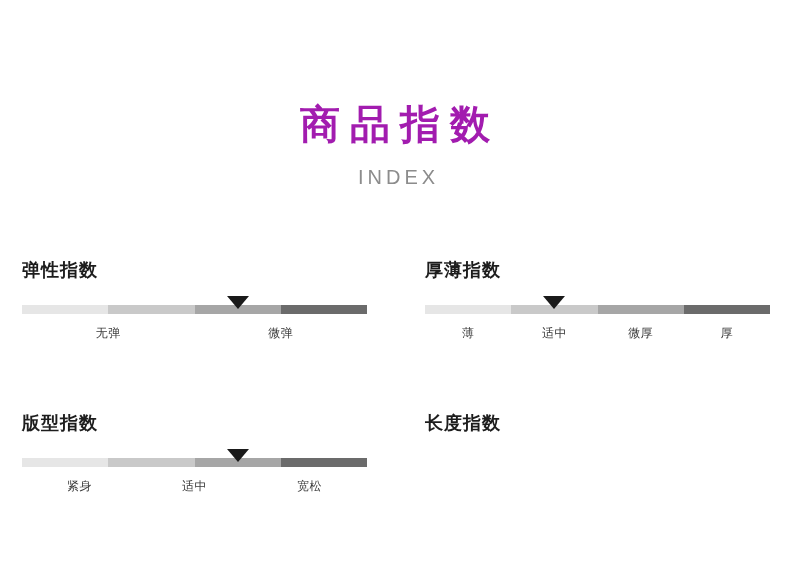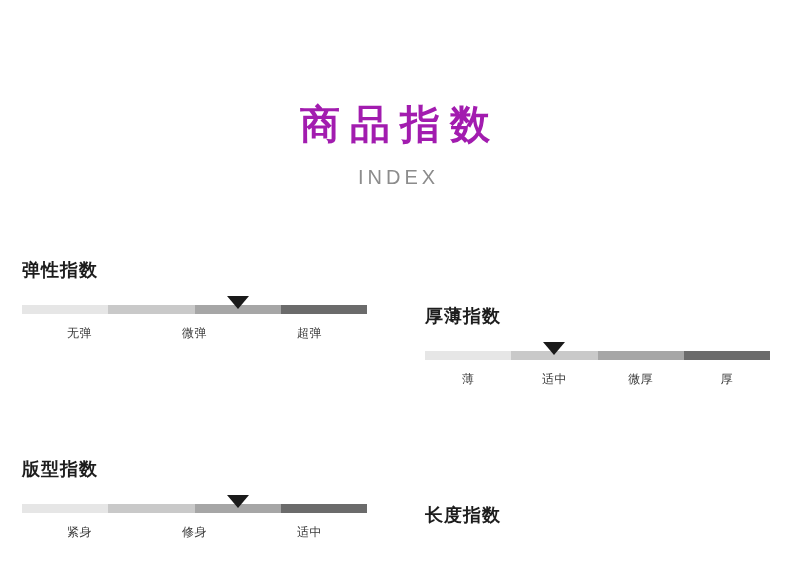--- a/index.html
+++ b/index.html
@@ -54,21 +54,21 @@
     width: 790px;
   }
   .row + .row {
     margin-top: 69px;
   }
   .cell {
     width: 395px;
     box-sizing: border-box;
   }
   .cell.left  { padding-left: 22px; }
-  .cell.right { padding-left: 30px; margin-top: 46px; }
+  .cell.right { padding-left: 30px; }
 
   .cell-title {
     font-size: 18px;
     font-weight: bold;
     color: #1d1d1d;
     letter-spacing: 1px;
     margin: 0 0 23px 0;
   }
   .meter {
     position: relative;
@@ -128,21 +128,20 @@
           <div class="bar">
             <div class="seg" style="background: rgb(230, 230, 230);"></div>
             <div class="seg" style="background: rgb(201, 201, 201);"></div>
             <div class="seg" style="background: rgb(166, 166, 166);"></div>
             <div class="seg" style="background: rgb(107, 107, 107);"></div>
           </div>
           <div class="marker" style="left: 62.5%; border-top-color: rgb(26, 26, 26);"></div>
           <div class="labels">
             <div class="label">无弹</div>
             <div class="label">微弹</div>
-            <div class="label">超弹</div>
           </div>
         </div>
       </div>
 
       <div class="cell right">
         <div class="cell-title">厚薄指数</div>
         <div class="meter">
           <div class="bar">
             <div class="seg" style="background: rgb(230, 230, 230);"></div>
             <div class="seg" style="background: rgb(201, 201, 201);"></div>
@@ -168,22 +167,22 @@
         <div class="meter">
           <div class="bar">
             <div class="seg" style="background: rgb(230, 230, 230);"></div>
             <div class="seg" style="background: rgb(201, 201, 201);"></div>
             <div class="seg" style="background: rgb(166, 166, 166);"></div>
             <div class="seg" style="background: rgb(107, 107, 107);"></div>
           </div>
           <div class="marker" style="left: 62.5%; border-top-color: rgb(26, 26, 26);"></div>
           <div class="labels">
             <div class="label">紧身</div>
-            <div class="label">修身</div>
             <div class="label">适中</div>
+            <div class="label">宽松</div>
           </div>
         </div>
       </div>
 
       <div class="cell right">
         <div class="cell-title">长度指数</div>
       </div>
 
     </div>
 

